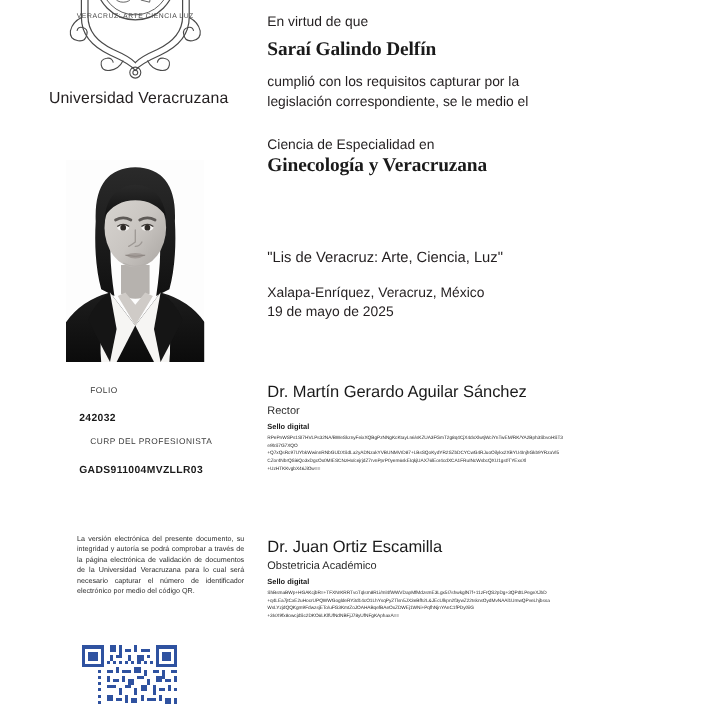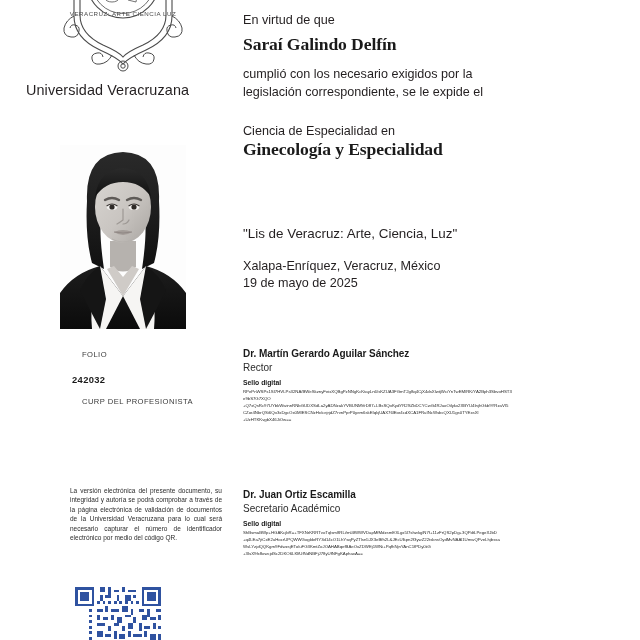--- a/index.html
+++ b/index.html
@@ -28,21 +28,21 @@
     width: 126px;
     height: 118px;
   }
   .crest-svg { display: block; width: 126px; height: 118px; }
 
   .univ-name {
     position: absolute;
     left: 26px;
     top: 82px;
     width: 200px;
-    text-align: left;
+    text-align: center;
     font-size: 14.4px;
     letter-spacing: 0.1px;
     color: #231f20;
     white-space: nowrap;
   }
 
   
   .photo {
     position: absolute;
     left: 60px;
@@ -126,22 +126,22 @@
   .t-motto   { position: absolute; top: 225px; font-size: 13.4px; }
   .t-place   { position: absolute; top: 258px; }
   .t-date    { position: absolute; top: 275px; }
 
   
   .sig-block { position: absolute; left: 243px; width: 345px; }
   .sig-1 { top: 348px; }
   .sig-2 { top: 489px; }
 
   .sig-name {
-    font-size: 10px;
-    font-weight: bold;
+    font-size: 15px;
+    font-weight: normal;
     color: #1a1a1a;
     letter-spacing: -0.05px;
     margin: 0;
   }
   .sig-role {
     font-size: 10px;
     color: #2b2b2b;
     margin: 3px 0 0 0;
   }
   .seal-label {
@@ -261,20 +261,21 @@
 
       <path d="M40 121 q-14 9 -20 25 l20 38 l6 -30 z" fill="#151515"></path>
       <path d="M86 121 q14 9 20 25 l-20 38 l-6 -30 z" fill="#151515"></path>
     </svg>
   </div>
 
   <div class="folio-block">
     <p class="meta-label">FOLIO</p>
     <p class="meta-value">242032</p>
     <p class="meta-label">CURP DEL PROFESIONISTA</p>
+    <p class="meta-value last">GADS911004MVZLLR03</p>
   </div>
 
   <div class="legal-note">La versión electrónica del presente documento, su integridad y autoría se podrá comprobar a través de la página electrónica de validación de documentos de la Universidad Veracruzana para lo cual será necesario capturar el número de identificador electrónico por medio del código QR.</div>
 
   <div class="qr-wrap">
     <svg viewBox="0 0 33 33" xmlns="http://www.w3.org/2000/svg" shape-rendering="crispEdges">
       <rect width="33" height="33" fill="#ffffff"></rect>
       <g fill="#2f52a0">
 
         <rect x="1" y="1" width="7" height="1"></rect>
@@ -403,46 +404,46 @@
           <path d="M-0.45 1.9 h0.9 v1.4 h-0.9 z"></path>
         </g>
       </g>
     </svg>
   </div>
 
   <div class="main-col">
     <div class="line-reg t-intro">En virtud de que</div>
     <div class="line-strong t-student">Saraí Galindo Delfín</div>
     <div class="line-reg t-body1">
-      <div>cumplió con los necesario exigidos por la</div>
-      <div>legislación correspondiente, se le expide el</div>
+      <div>cumplió con los requisitos capturar por la</div>
+      <div>legislación correspondiente, se le medio el</div>
     </div>
     <div class="line-reg t-diptype">Ciencia de Especialidad en</div>
-    <div class="line-strong t-program">Ginecología y Especialidad</div>
+    <div class="line-strong t-program">Ginecología y Veracruzana</div>
     <div class="line-reg t-motto">"Lis de Veracruz: Arte, Ciencia, Luz"</div>
     <div class="line-reg t-place">Xalapa-Enríquez, Veracruz, México</div>
     <div class="line-reg t-date">19 de mayo de 2025</div>
   </div>
 
   <div class="sig-block sig-1">
     <p class="sig-name">Dr. Martín Gerardo Aguilar Sánchez</p>
     <p class="sig-role">Rector</p>
     <p class="seal-label">Sello digital</p>
     <div class="seal-body">
       <span class="seal-line">RPePnWSPs1SI7HVLPs32NA/BWeSkznyFeixXQBgPzNNgKcKtayLn6/sKZUA3FGmT2g8q4CjX4dsXlwtjWciYnTwEM/RK/YA2Bph3SbvoHST3</span>
       <span class="seal-line">e9bS7G7XQO</span>
       <span class="seal-line">+Q7xQsRc97UYbkWwinnRNbGUDXSdLa2yADNzakYVBUNMVrD87+LBsSQoKydYR2SZbDCYCwG4RJuoOilykx2XBYU4InjhGkb9YRzaVI5</span>
       <span class="seal-line">CZor4NbrQSi6Qo3xDgcOx0MIESCNzHx/cejrjdZ7rvnPprP0yem6skEIqkjUAX76lEor4cdXCA1FRuINcWsbcQXU1gs0TYExsXl</span>
       <span class="seal-line">+UzHTKKvgbX46JiOw==</span>
     </div>
   </div>
 
   <div class="sig-block sig-2">
     <p class="sig-name">Dr. Juan Ortiz Escamilla</p>
-    <p class="sig-role">Secretario Académico</p>
+    <p class="sig-role">Obstetricia Académico</p>
     <p class="seal-label">Sello digital</p>
     <div class="seal-body">
       <span class="seal-line">ShBsmaBWp+HGAKcjbR=+TFXNrKRRTvoTqlsm8RLi/ml4fWWVDapMfMdzsmE3Lgx5I7shwkglN7f+11zFrQS2pDg+3QPdtLPegeXJbD</span>
       <span class="seal-line">+q4LEa7jtCxE2uHocrUPQWWGogldeRY3d14cO1LhYsqPyZTlsn5JX3eBfh2L&amp;JEcUlkpn2f3ywZ22tsknsOydMvNAAl1UmwQPveLhjbssa</span>
       <span class="seal-line">WsLYzjdQQKgm9FdwzsjETo/uFG3KmtZoJOAHABqefBAeOxZDWEj1WNi+PqfhNjnYAnC1fPDy0iiG</span>
       <span class="seal-line">+3IsX9fx8owcjdSc2DKO6LKlfUfNdNBFjJ78yUfNFgKAphaxA==</span>
     </div>
   </div>
 
 </div>

